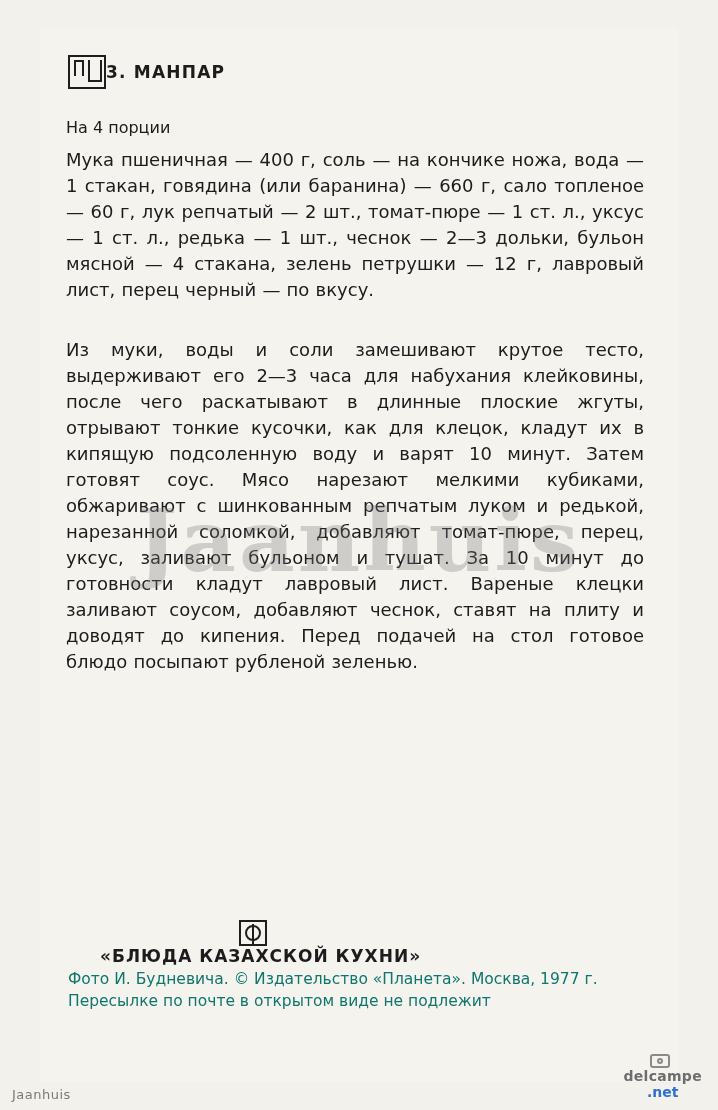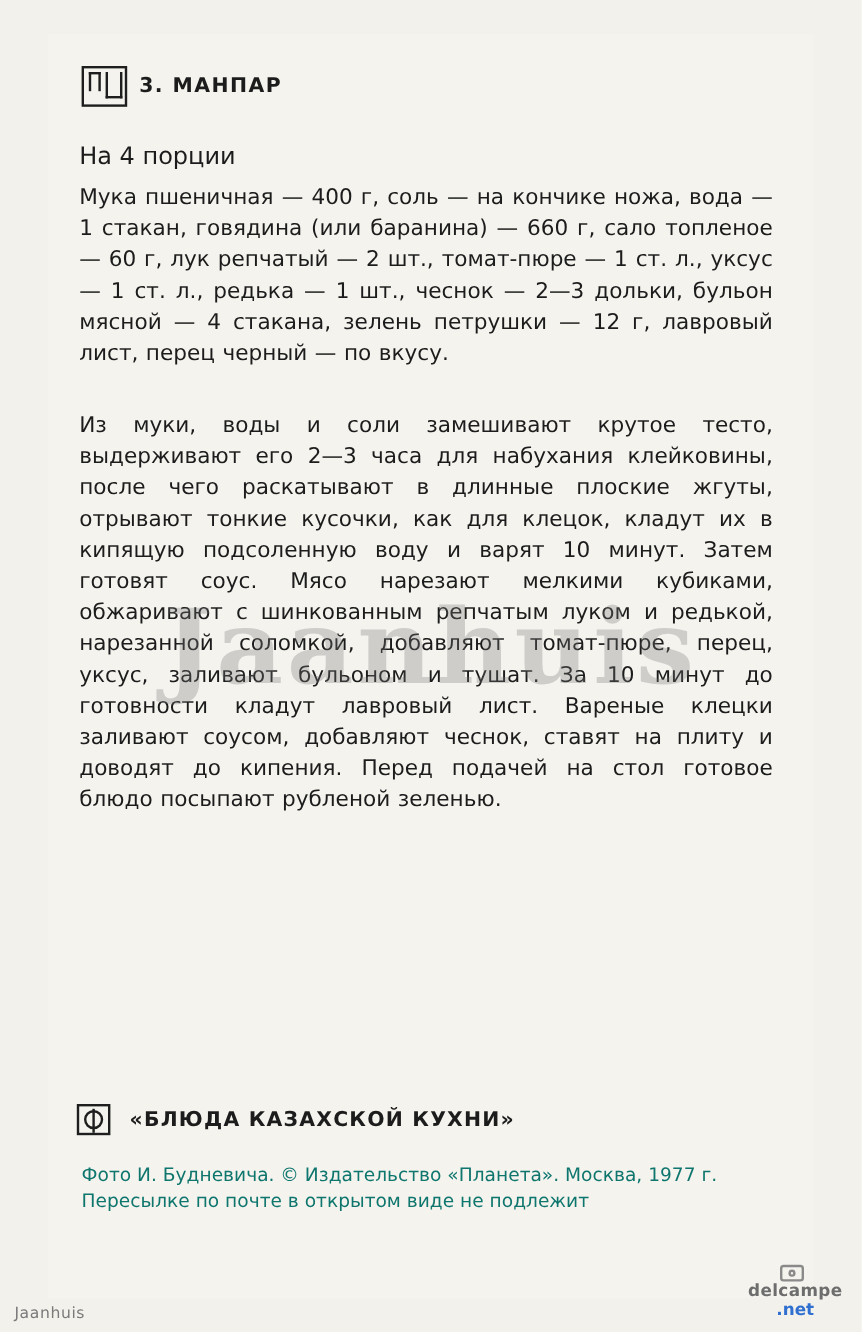--- a/index.html
+++ b/index.html
@@ -64,60 +64,61 @@
     left: 18px;
     top: 3px;
     width: 14px;
     height: 22px;
     border-left: 2px solid #1e1e1e;
     border-right: 2px solid #1e1e1e;
     border-bottom: 2px solid #1e1e1e;
     box-sizing: border-box;
   }
   .recipe-title {
-    margin-left: 10px;
+    margin-left: 0;
     font-size: 17px;
     font-weight: bold;
     letter-spacing: 1.2px;
     color: #1c1c1c;
     white-space: nowrap;
   }
 
   
   .content {
     position: absolute;
     left: 66px;
     top: 118px;
     width: 578px;
   }
   .servings {
-    font-size: 20px;
+    font-size: 16px;
     color: #1c1c1c;
     margin-bottom: 10px;
   }
   .para {
     font-size: 18px;
     line-height: 26px;
     color: #1c1c1c;
     text-align: justify;
     text-align-last: left;
     margin: 0 0 16px 0;
     word-spacing: 0.5px;
   }
   .para.ingredients {
     margin-bottom: 34px;
   }
 
   
   .footer-series {
     position: absolute;
-    left: 64px;
+    left: 84px;
     top: 920px;
     display: flex;
     align-items: center;
+    flex-direction: column;
   }
   .series-mark {
     width: 28px;
     height: 26px;
     border: 2px solid #1e1e1e;
     box-sizing: border-box;
     position: relative;
     background: #f4f3ee;
   }
   .series-mark::before {

